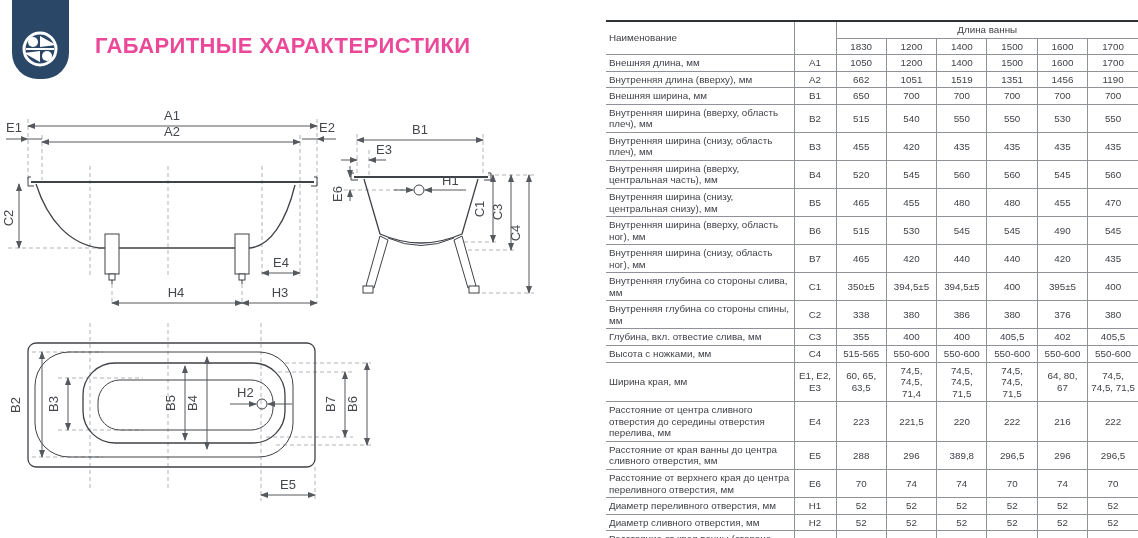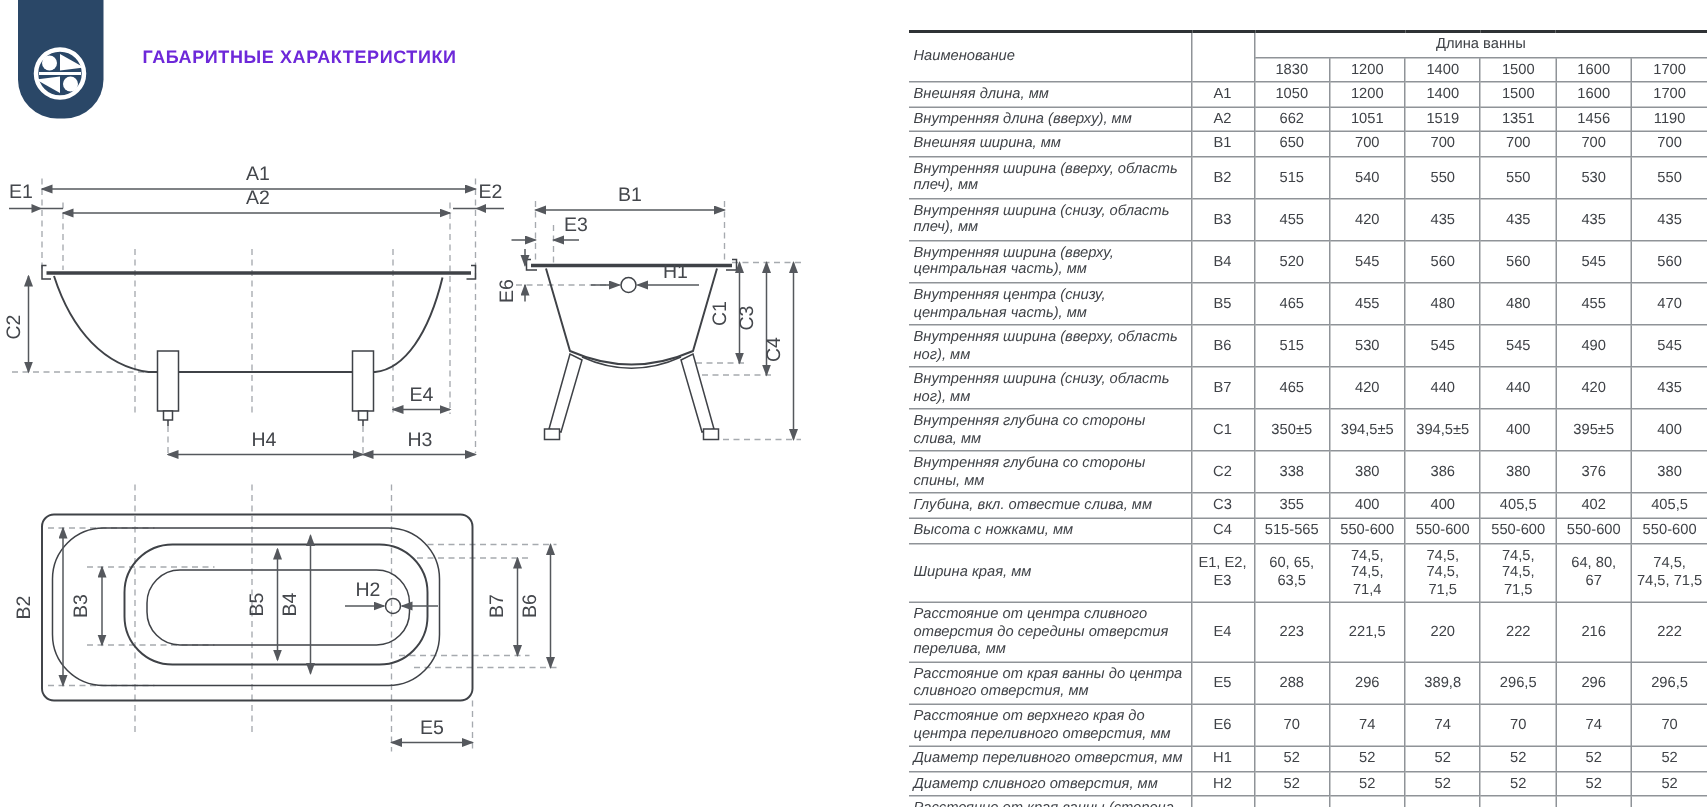--- a/index.html
+++ b/index.html
@@ -7,21 +7,21 @@
     width:1138px; height:538px; position:relative; overflow:hidden;
     background:#ffffff; font-family:"Liberation Sans", sans-serif;
   }
   
   .logo {
     position:absolute; left:12px; top:0; width:57px; height:79px;
     background:#2a4767; border-radius:0 0 26px 26px;
   }
   .title {
     position:absolute; left:95px; top:31px;
-    font-size:12px; font-weight:700; color:#6d28d9;
+    font-size:22px; font-weight:700; color:#ec4899;
     letter-spacing:.4px; line-height:1.32; text-transform:uppercase;
   }
   
   svg.diag { position:absolute; overflow:visible; }
   #svg-side { left:4px;  top:106px; }
   #svg-end  { left:336px; top:106px; }
   #svg-top  { left:8px;  top:323px; }
   svg.diag text { font-size:13px; fill:#44474c; font-family:"Liberation Sans",sans-serif; }
   .dim   { stroke:#55585d; stroke-width:1; fill:none; }
   .arr   { fill:#55585d; stroke:none; }
@@ -34,21 +34,21 @@
   .spec {
     position:absolute; left:606px; top:20px; width:532px;
     border-collapse:collapse; table-layout:fixed;
     font-size:9.8px; color:#3f4247; line-height:1.18;
   }
   .spec th, .spec td { border:1px solid #8f9398; padding:2px 3px; font-weight:400; vertical-align:middle; }
   .spec tr > *:first-child { border-left:none; }
   .spec tr > *:last-child  { border-right:none; }
   .spec thead tr:first-child > * { border-top:2.5px solid #2f3235; }
   .spec tbody tr:last-child  > * { border-bottom:2px solid #2f3235; }
-  .c-name { text-align:left; padding:2px 6px;font-style:italic; }
+  .c-name { text-align:left; padding:2px 6px; }
   .c-code, .c-val, .size-th, .group-th { text-align:center; }
 </style>
 </head>
 <body>
 
 <div class="logo">
   <svg width="57" height="79" viewBox="0 0 57 79">
     <circle cx="28" cy="49" r="16" fill="none" stroke="#ffffff" stroke-width="3"></circle>
     <line x1="14" y1="49" x2="42" y2="49" stroke="#ffffff" stroke-width="2"></line>
     <circle cx="21" cy="42" r="5" fill="#ffffff"></circle>
@@ -302,21 +302,21 @@
         <td class="c-name">Внутренняя ширина (вверху, центральная часть), мм</td>
         <td class="c-code">B4</td>
         <td class="c-val">520</td>
         <td class="c-val">545</td>
         <td class="c-val">560</td>
         <td class="c-val">560</td>
         <td class="c-val">545</td>
         <td class="c-val">560</td>
       </tr>
       <tr>
-        <td class="c-name">Внутренняя центра (снизу, центральная часть), мм</td>
+        <td class="c-name">Внутренняя ширина (снизу, центральная снизу), мм</td>
         <td class="c-code">B5</td>
         <td class="c-val">465</td>
         <td class="c-val">455</td>
         <td class="c-val">480</td>
         <td class="c-val">480</td>
         <td class="c-val">455</td>
         <td class="c-val">470</td>
       </tr>
       <tr>
         <td class="c-name">Внутренняя ширина (вверху, область ног), мм</td>

